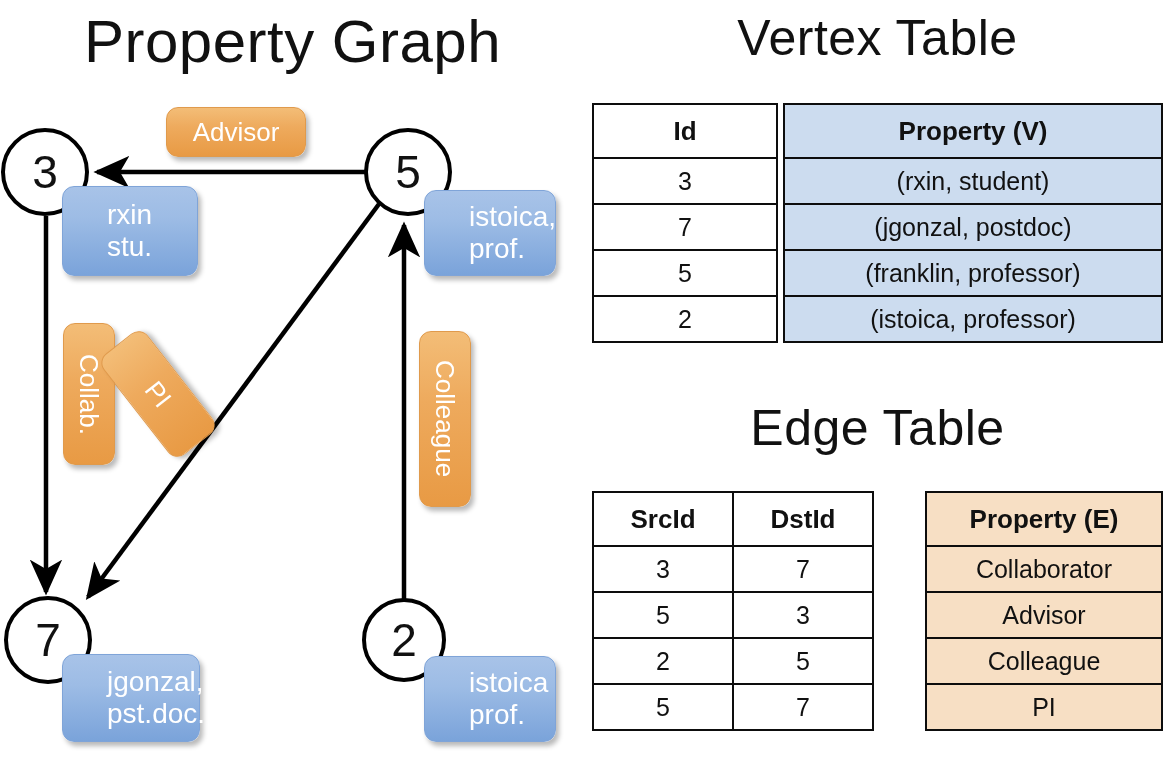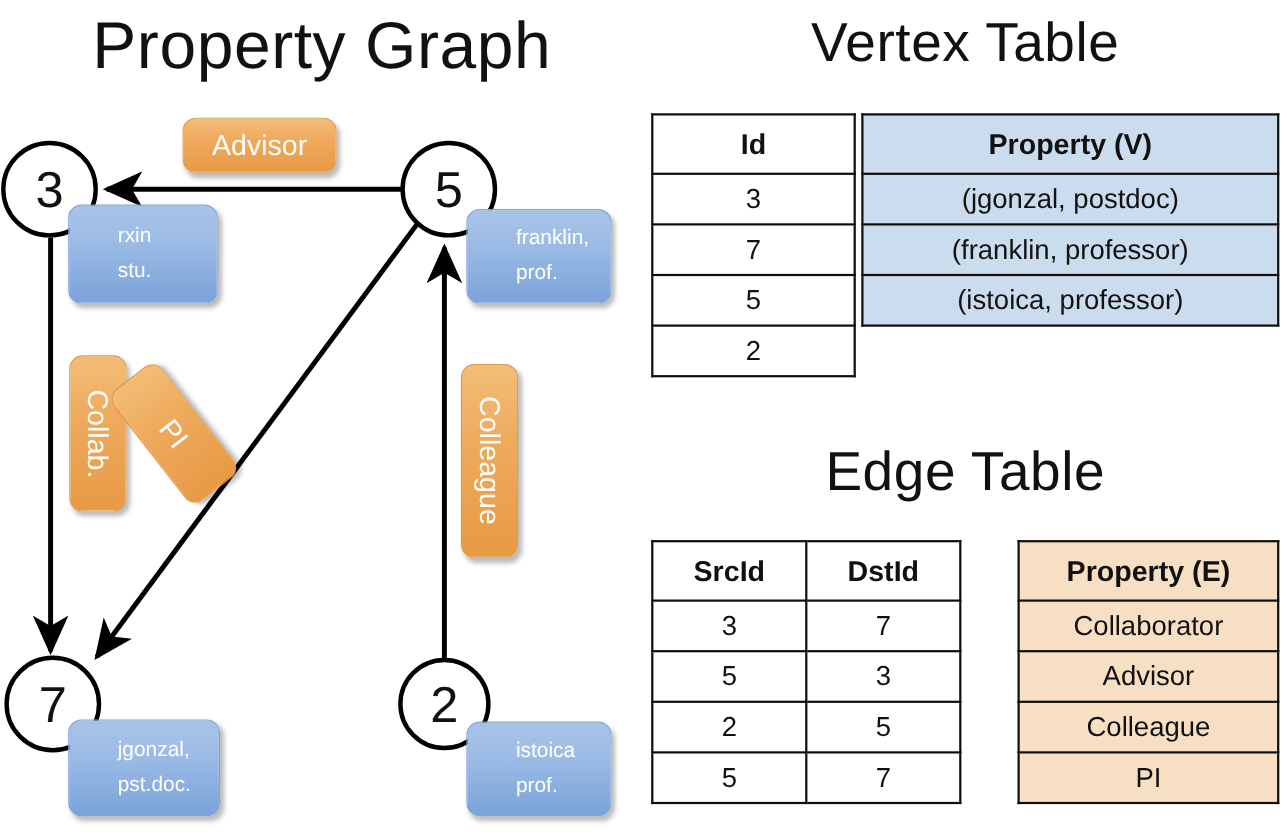--- a/index.html
+++ b/index.html
@@ -51,21 +51,21 @@
     box-shadow:3px 4px 5px rgba(0,0,0,0.28);
     z-index:6;
     display:flex;
     flex-direction:column;
     justify-content:center;
     padding:4px 12px;
   }
   .blue-box{
     background:linear-gradient(to bottom,#a8c3e8 0%,#9dbce5 35%,#7aa3da 100%);
     border:1px solid #7fa4d8;
-    font-size:19px;
+    font-size:28px;
     line-height:32px;
     padding-left:44px;
   }
   .orange-box{
     background:linear-gradient(to bottom,#f3bd77 0%,#eeaa5d 40%,#e89a44 100%);
     border:1px solid #e09a4c;
     font-size:26px;
     line-height:30px;
     align-items:center;
     justify-content:center;
@@ -137,21 +137,21 @@
     </div>
     <div class="node-circle" style="left:362px;top:598px;width:84px;height:84px;">
       <span>2</span>
     </div>
 
     <div class="prop-box blue-box" style="left:62px;top:186px;width:136px;height:90px;">
       <span>rxin</span>
       <span>stu.</span>
     </div>
     <div class="prop-box blue-box" style="left:424px;top:190px;width:132px;height:86px;">
-      <span>franklin,</span>
+      <span>istoica,</span>
       <span>prof.</span>
     </div>
     <div class="prop-box blue-box" style="left:62px;top:654px;width:138px;height:88px;">
       <span>jgonzal,</span>
       <span>pst.doc.</span>
     </div>
     <div class="prop-box blue-box" style="left:424px;top:656px;width:132px;height:86px;">
       <span>istoica</span>
       <span>prof.</span>
     </div>
@@ -192,20 +192,23 @@
     </tr>
   </tbody>
     </table>
 
   <table class="tbl" id="vertex-prop-table">
     <tbody>
         <tr>
       <th class="blue-cell">Property (V)</th>
     </tr>
     <tr>
+      <td class="blue-cell">(rxin, student)</td>
+    </tr>
+    <tr>
       <td class="blue-cell">(jgonzal, postdoc)</td>
     </tr>
     <tr>
       <td class="blue-cell">(franklin, professor)</td>
     </tr>
     <tr>
       <td class="blue-cell">(istoica, professor)</td>
     </tr>
   </tbody>
     </table>

